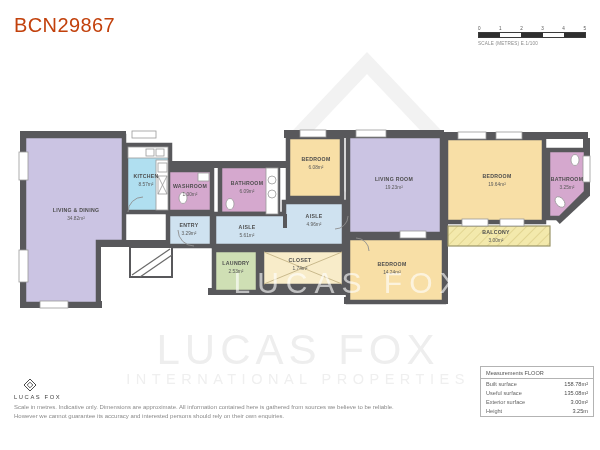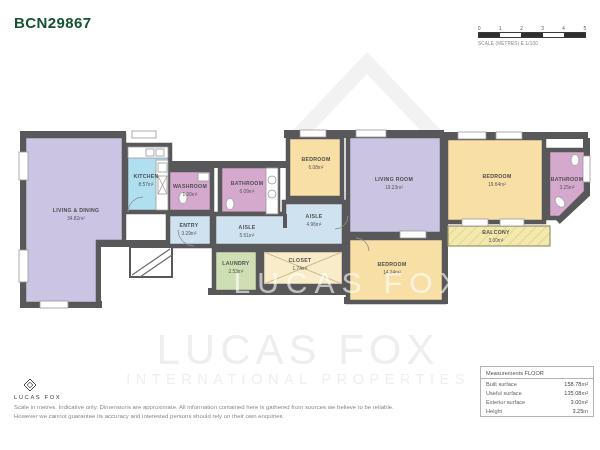--- a/index.html
+++ b/index.html
@@ -1,19 +1,19 @@
 <!DOCTYPE html>
 <html><head>
 <meta charset="utf-8">
 <style>
   html,body{margin:0;padding:0;}
   body{width:600px;height:450px;position:relative;background:#ffffff;overflow:hidden;
        font-family:"Liberation Sans",sans-serif;}
-  .page-title{position:absolute;left:14px;top:14px;font-size:15px;font-weight:700;
-       color:#14532d;letter-spacing:.4px;}
+  .page-title{position:absolute;left:14px;top:14px;font-size:20px;font-weight:400;
+       color:#c2410c;letter-spacing:.4px;}
   
   .scalebar{position:absolute;left:478px;top:26px;width:108px;}
   .scalebar .ticks{display:flex;justify-content:space-between;font-size:4.6px;color:#555;margin-bottom:1px;}
   .scalebar .bar{display:flex;height:3.5px;border:.7px solid #3a3a3a;}
   .scalebar .bar div{flex:1;}
   .seg-d{background:#2f2f2f;} .seg-l{background:#fdfdfd;}
   .scalebar .sclabel{margin-top:3px;font-size:4.6px;color:#8a8a8a;letter-spacing:.2px;}
   
   svg.plan{position:absolute;left:0;top:0;}
   .rname{font:600 5.2px "Liberation Sans",sans-serif;fill:#4d4d4d;letter-spacing:.3px;text-anchor:middle;}

